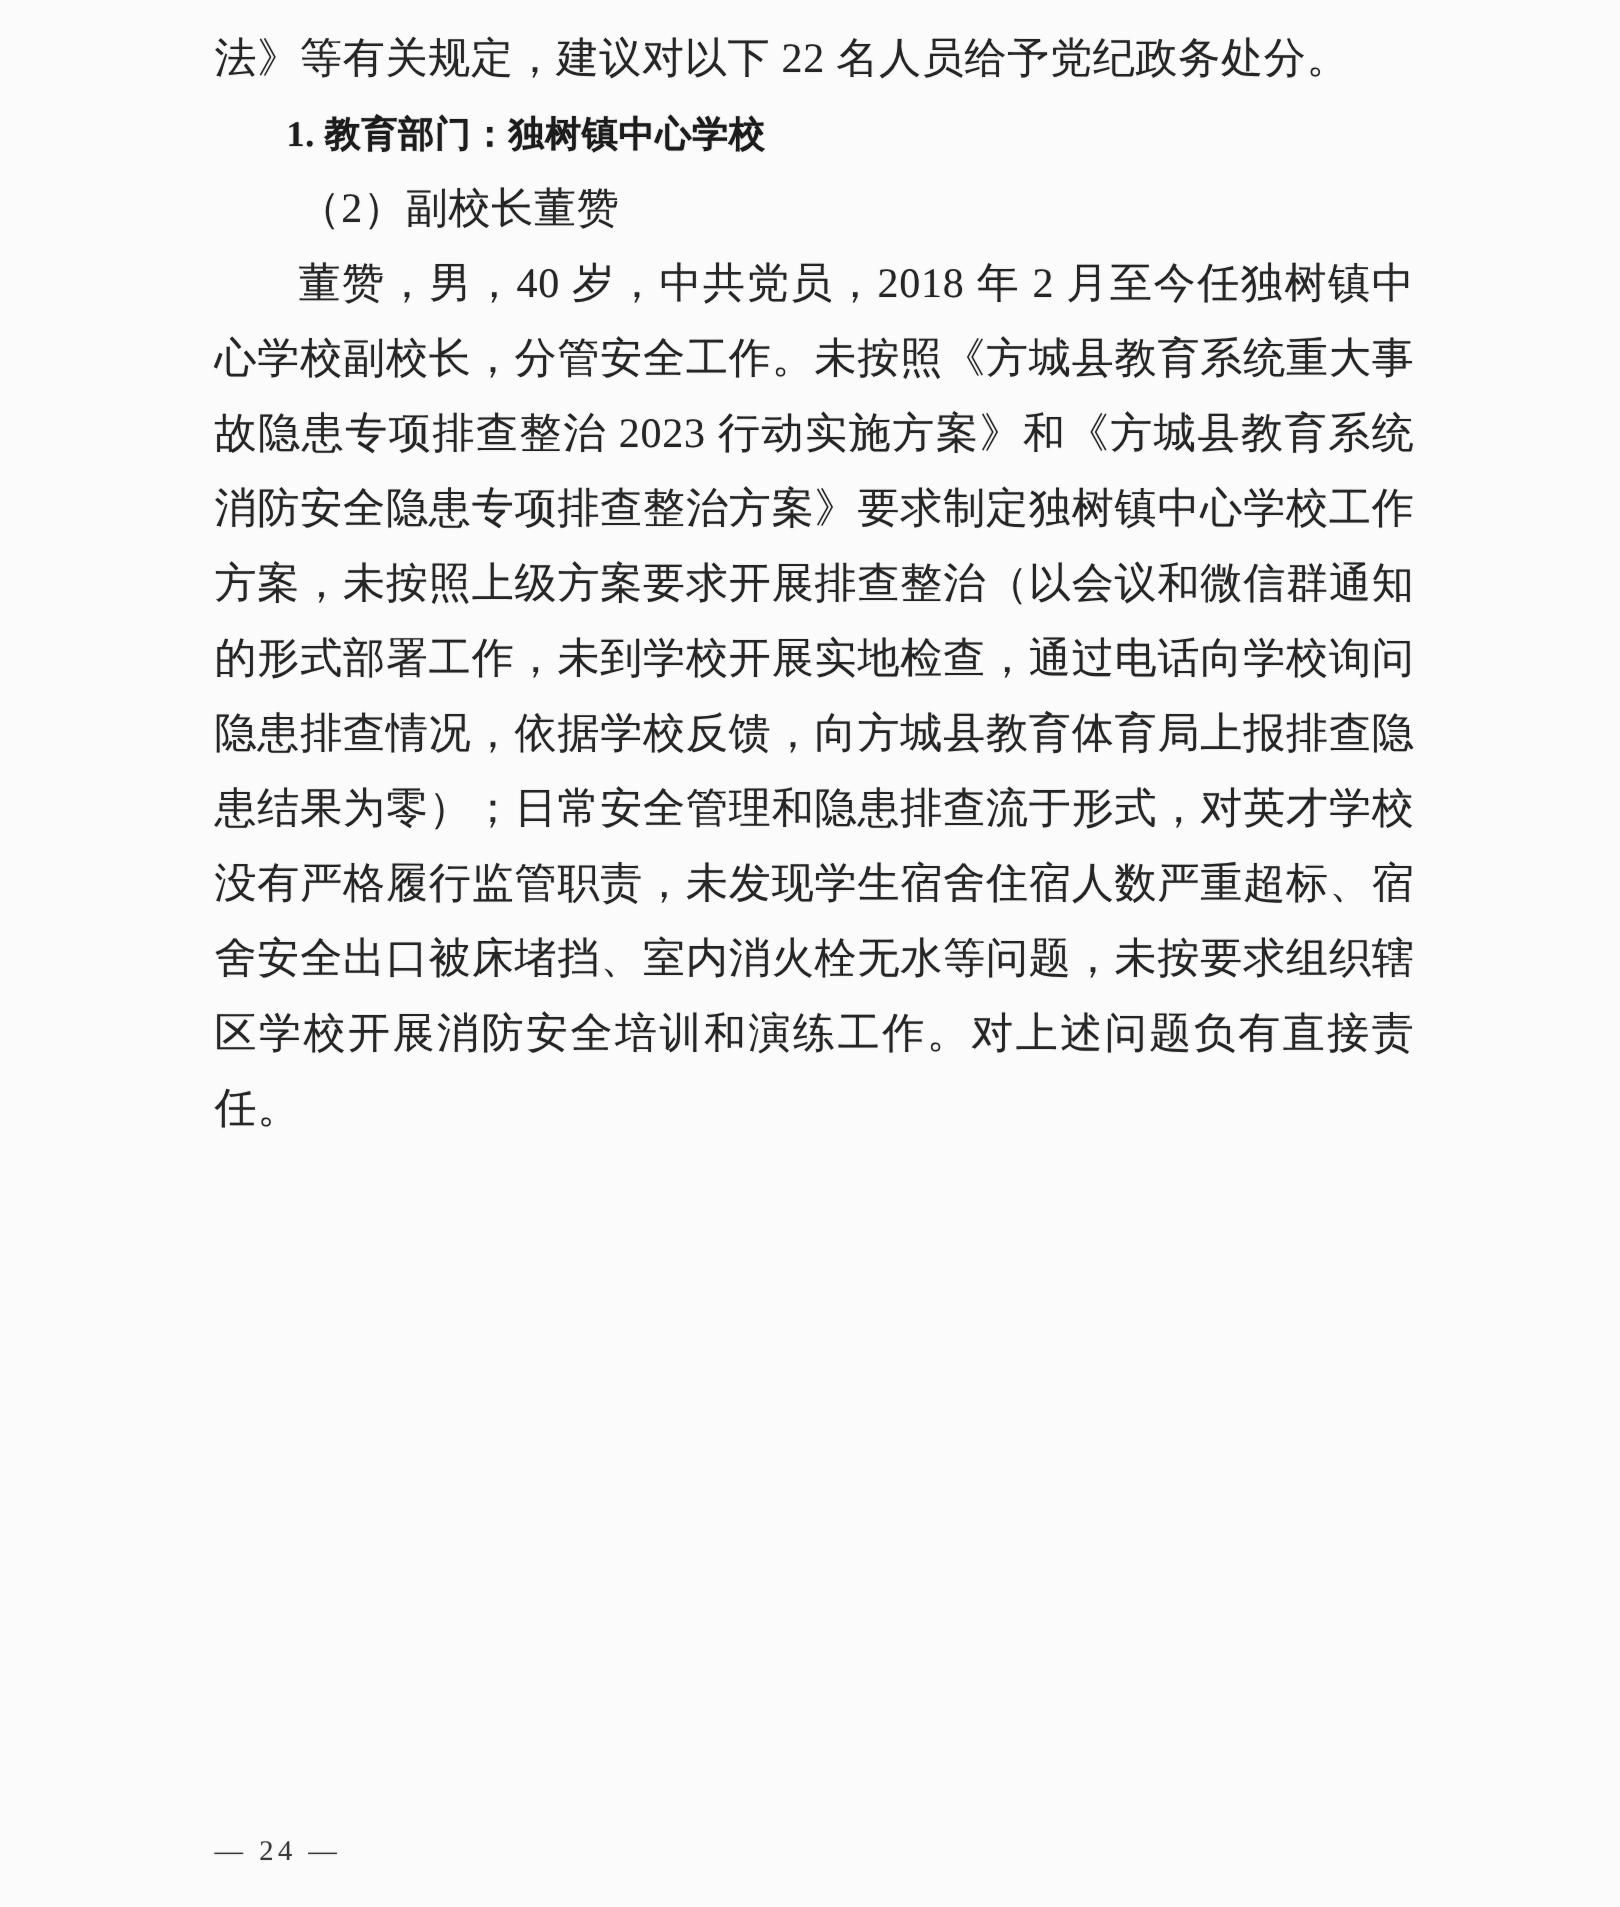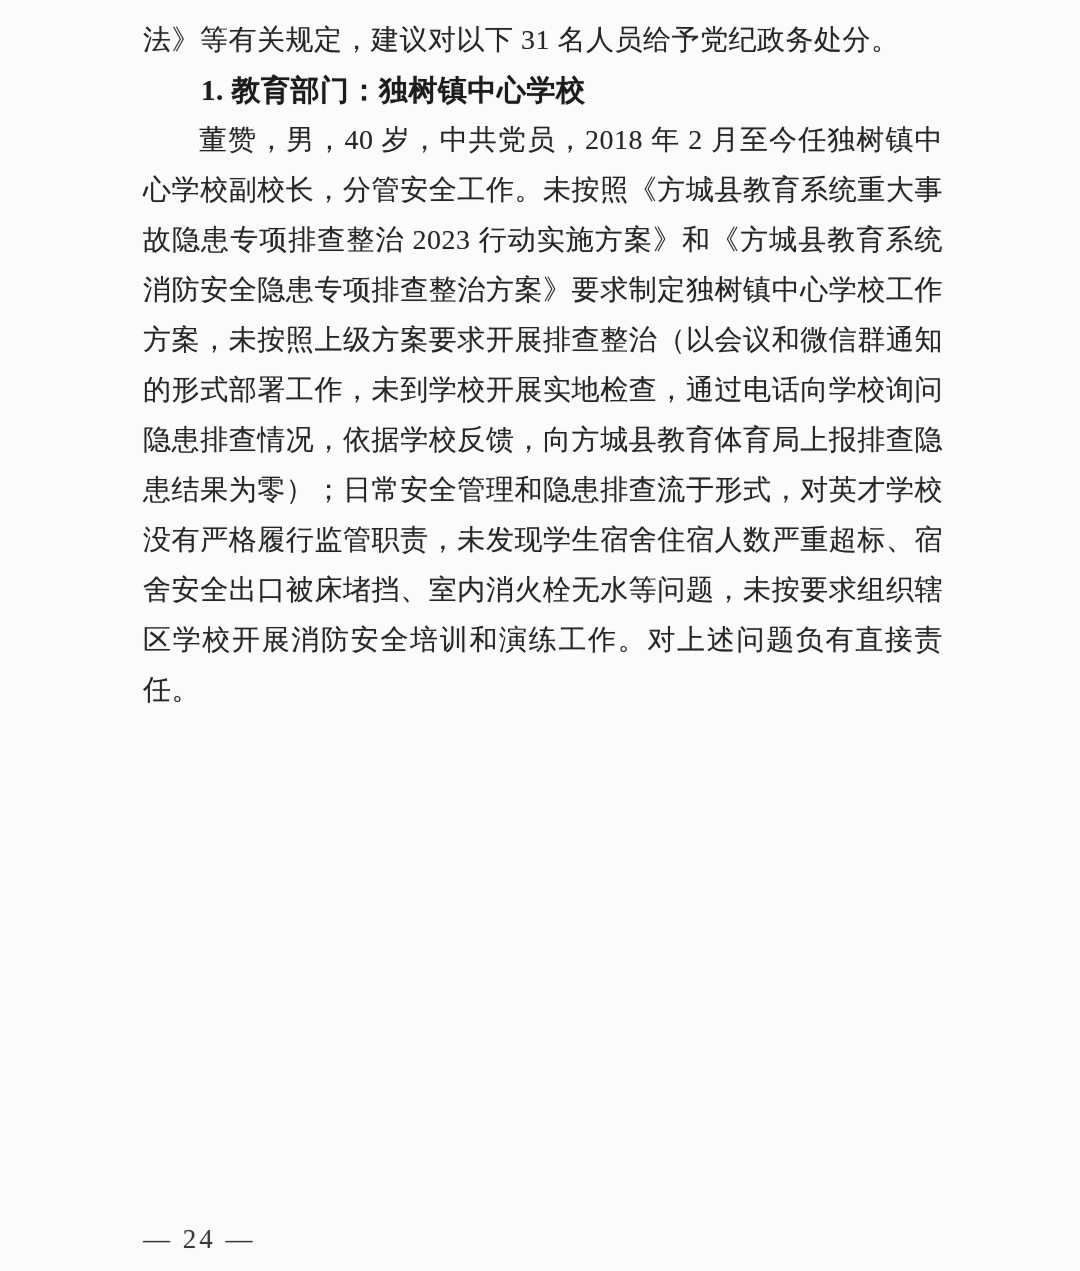--- a/index.html
+++ b/index.html
@@ -31,44 +31,45 @@
     text-justify: inter-ideograph;
     letter-spacing: 0.5px;
     color: #262626;
     text-shadow: 0 0 1px rgba(70, 70, 70, 0.35);
   }
 
   .indent { text-indent: 2em; }
 
   .heading {
     font-weight: 700;
-    font-size: 29px;
+    font-size: 24px;
     color: #1c1c1c;
     text-shadow: 0 0 1px rgba(30, 30, 30, 0.5);
   }
 
   .page-number {
     position: absolute;
     left: 143px;
     top: 1224px;
-    font-size: 27px;
+    font-size: 19px;
     letter-spacing: 3px;
     color: #3a3a3a;
     text-shadow: 0 0 1px rgba(70, 70, 70, 0.3);
   }
 </style>
 </head>
 <body>
 
 <div class="page">
 
-  <p class="textblock">法》等有关规定，建议对以下 31 名人员给予党纪政务处分。</p>
+  <p class="textblock">法》等有关规定，建议对以下 22 名人员给予党纪政务处分。</p>
 
   <p class="textblock indent heading">1. 教育部门：独树镇中心学校</p>
 
 
 
+  <p class="textblock indent">（2）副校长董赞</p>
 
   <p class="textblock indent">董赞，男，40 岁，中共党员，2018 年 2 月至今任独树镇中心学校副校长，分管安全工作。未按照《方城县教育系统重大事故隐患专项排查整治 2023 行动实施方案》和《方城县教育系统消防安全隐患专项排查整治方案》要求制定独树镇中心学校工作方案，未按照上级方案要求开展排查整治（以会议和微信群通知的形式部署工作，未到学校开展实地检查，通过电话向学校询问隐患排查情况，依据学校反馈，向方城县教育体育局上报排查隐患结果为零）；日常安全管理和隐患排查流于形式，对英才学校没有严格履行监管职责，未发现学生宿舍住宿人数严重超标、宿舍安全出口被床堵挡、室内消火栓无水等问题，未按要求组织辖区学校开展消防安全培训和演练工作。对上述问题负有直接责任。</p>
 
   <div class="page-number">— 24 —</div>
 
 </div>
 
 </body></html>

